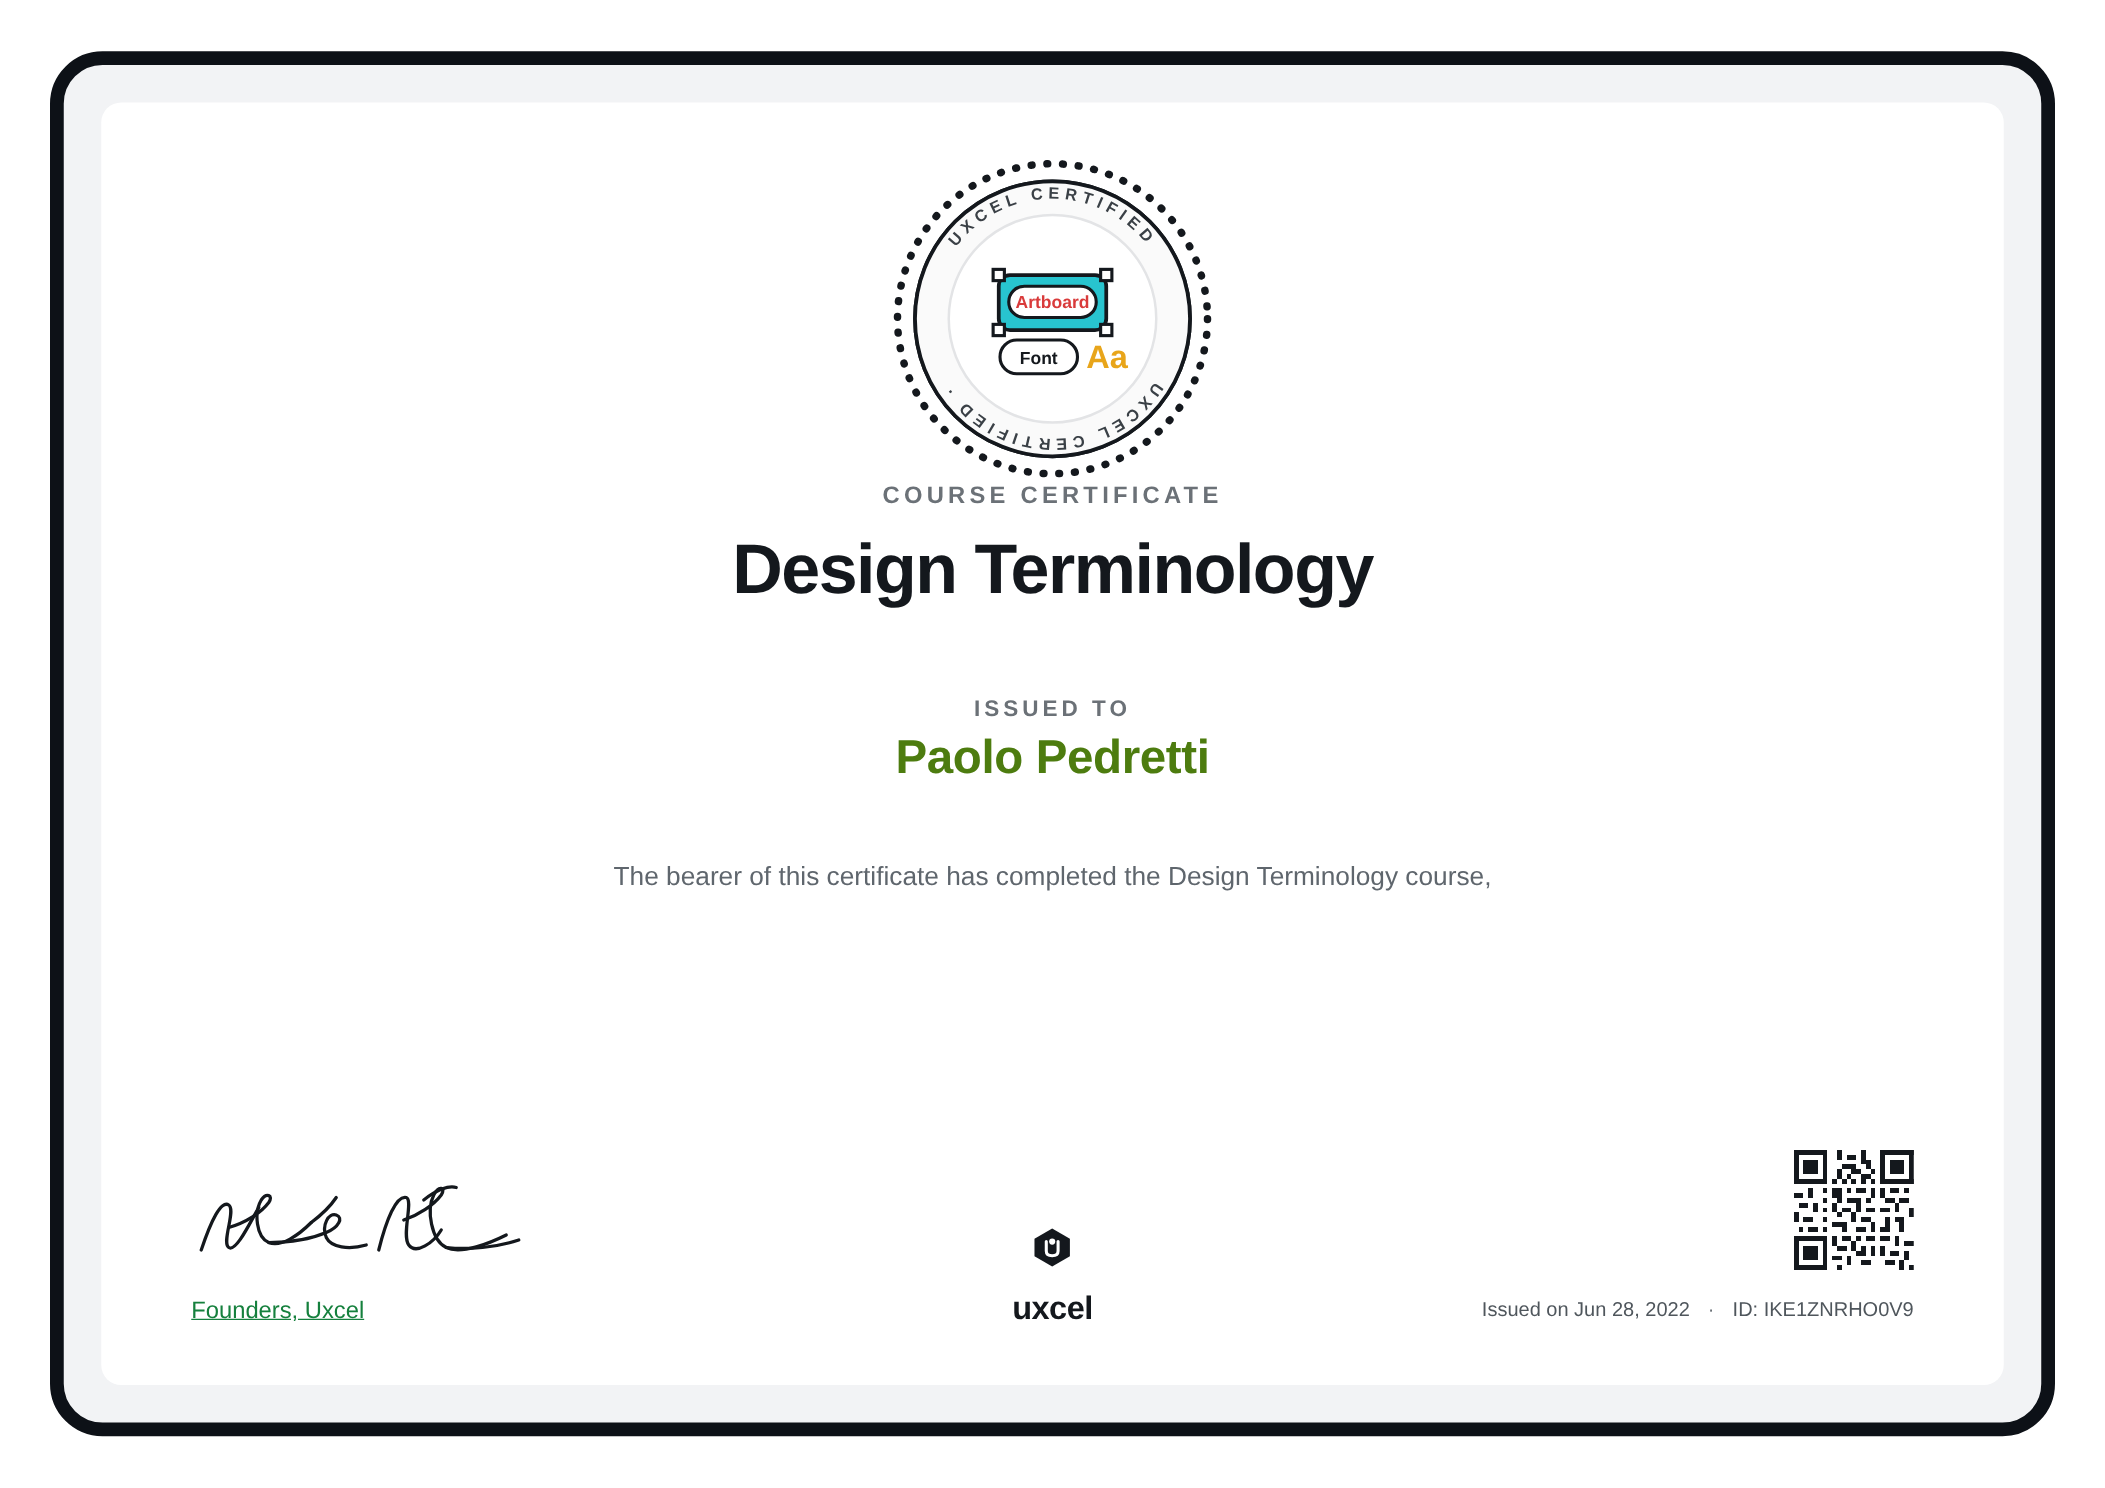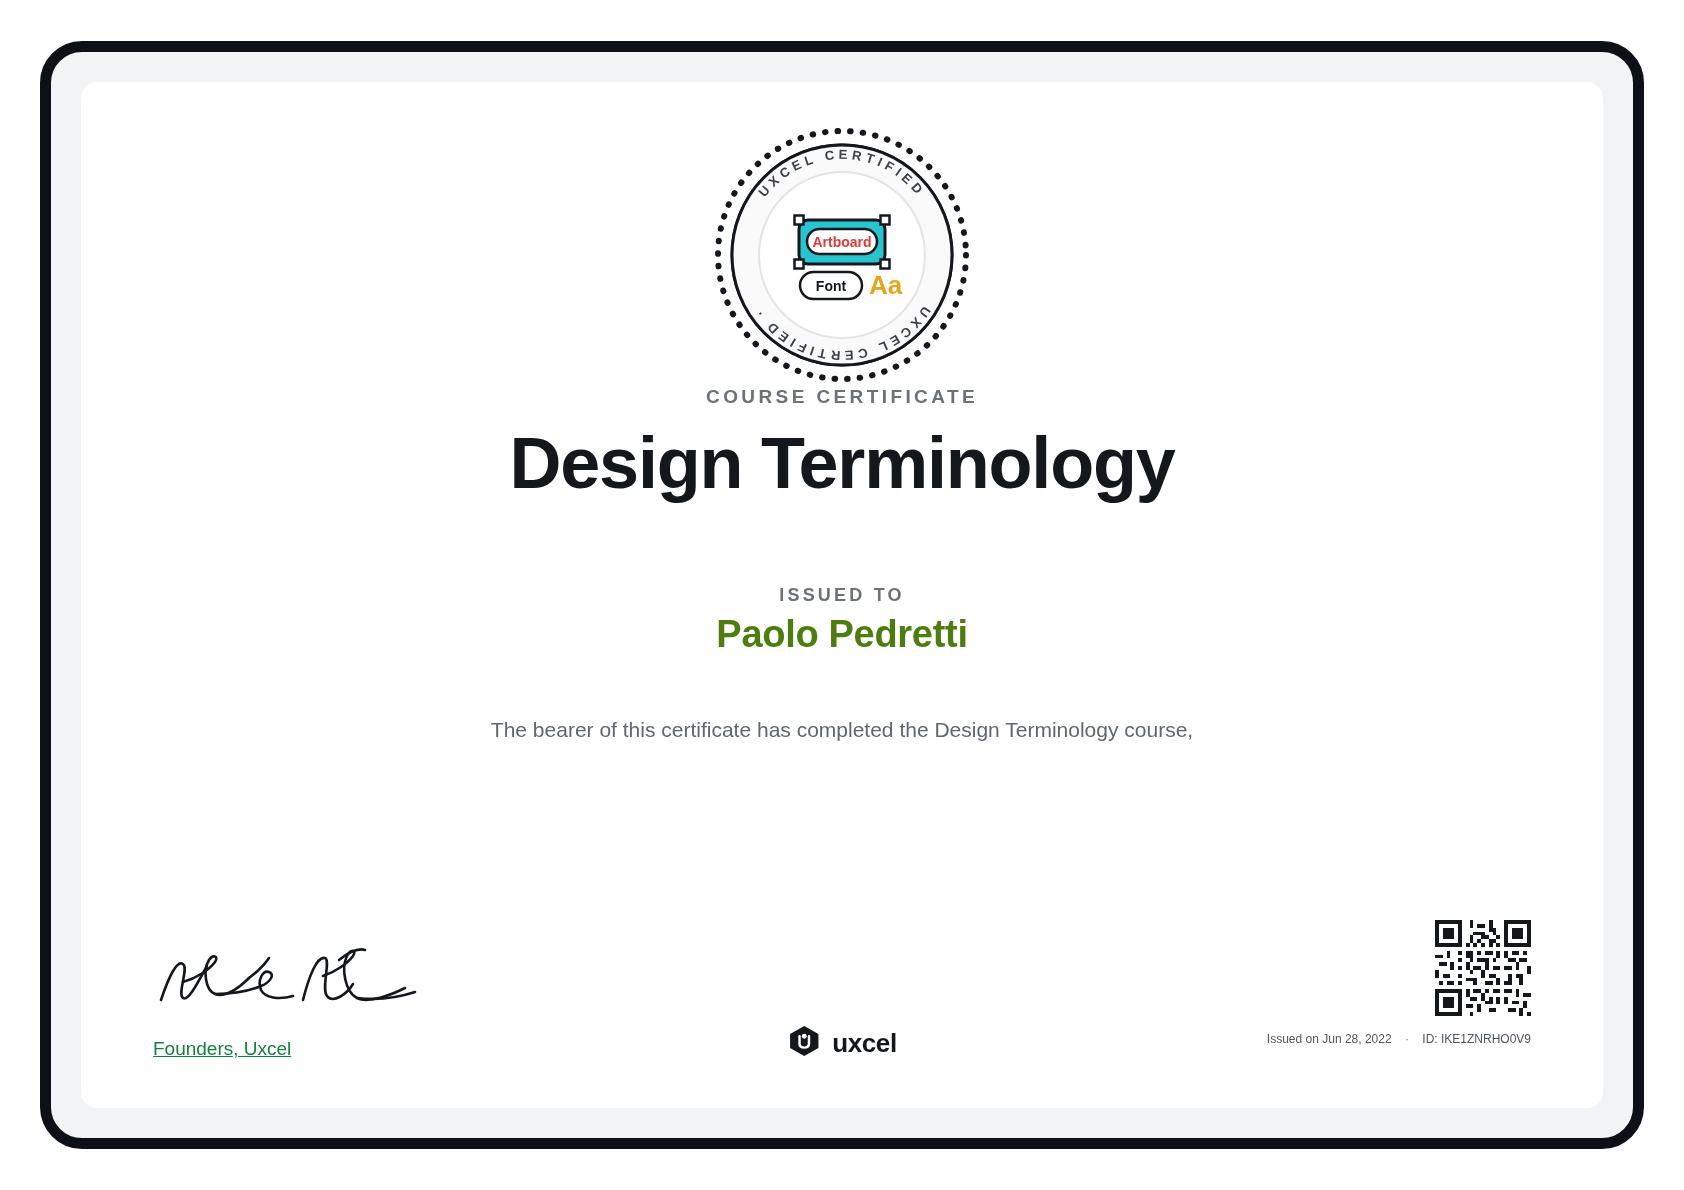--- a/index.html
+++ b/index.html
@@ -59,21 +59,21 @@
   .kicker {
     font-size: 19px;
     letter-spacing: 3.4px;
     font-weight: 700;
     color: #6b7177;
     text-transform: uppercase;
   }
 
   .course-title {
     margin-top: 18px;
-    font-size: 72px;
+    font-size: 56px;
     line-height: 1.05;
     font-weight: 700;
     color: #14181d;
     letter-spacing: -1.2px;
     text-align: center;
   }
 
   .issued-to-label {
     margin-top: 35px;
     font-size: 18px;
@@ -127,33 +127,34 @@
   }
 
   .brand {
     position: absolute;
     left: 50%;
     transform: translateX(-50%);
     bottom: 4px;
     display: flex;
     align-items: center;
     gap: 11px;
+    flex-direction: column;
   }
   .brand-name {
     font-size: 26px;
     font-weight: 700;
     color: #14181d;
     letter-spacing: -0.4px;
   }
 
   .issue-meta {
     position: absolute;
     right: 0;
-    bottom: 20px;
-    font-size: 12px;
+    bottom: 8px;
+    font-size: 16px;
     color: #4f565c;
     white-space: nowrap;
   }
   .issue-meta .dot { margin: 0 10px; color: #6b7177; }
 
   .qr {
     position: absolute;
     right: 0;
     bottom: 50px;
     width: 96px;

